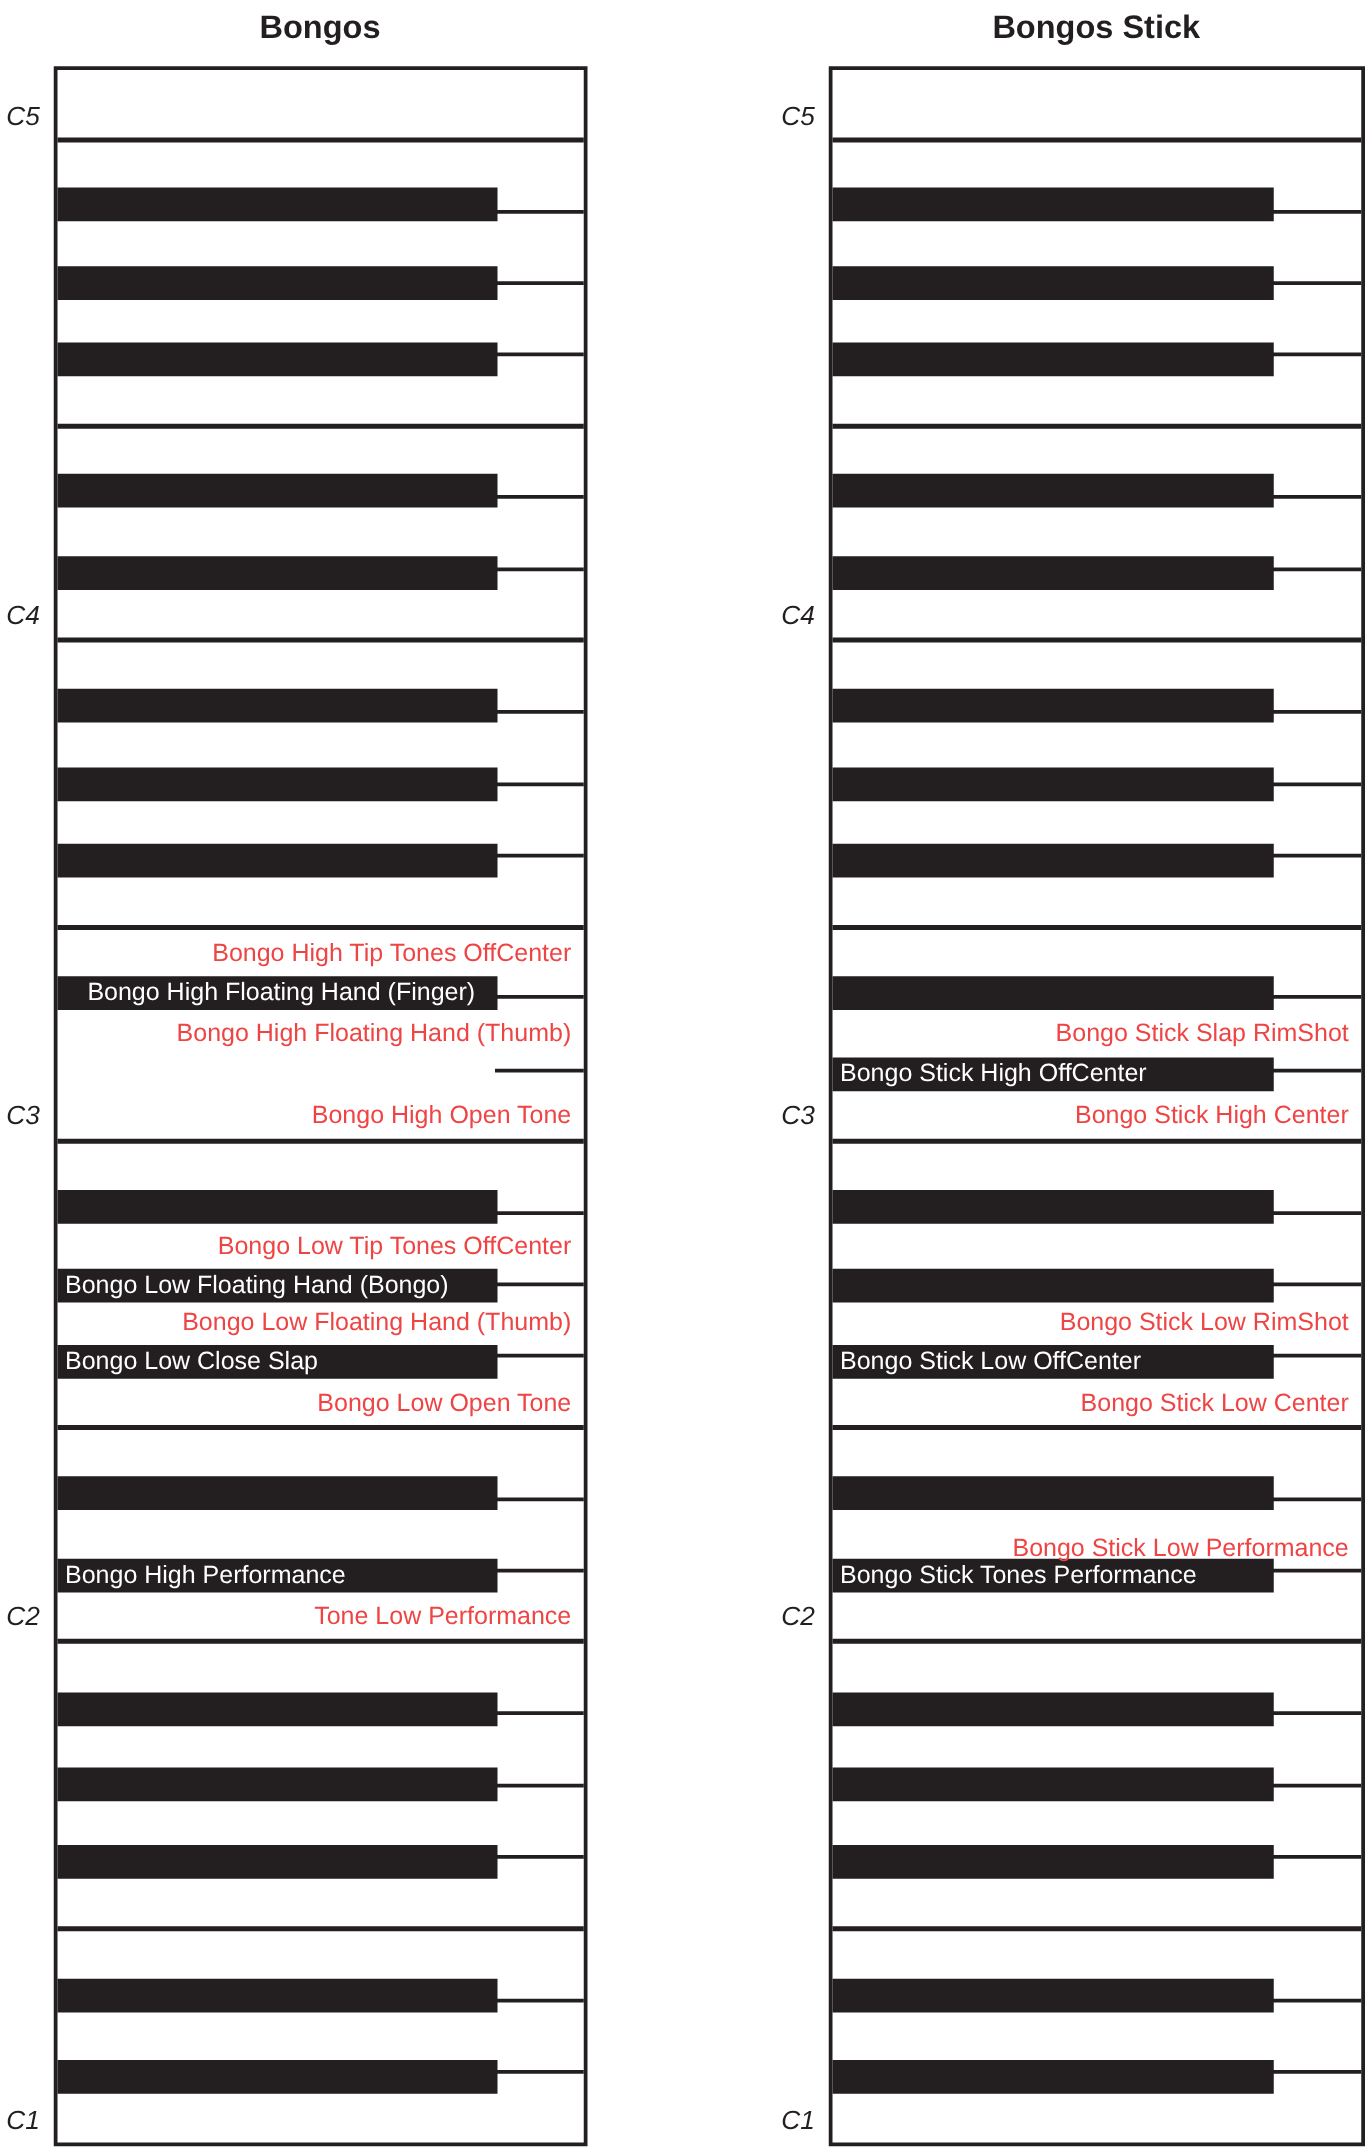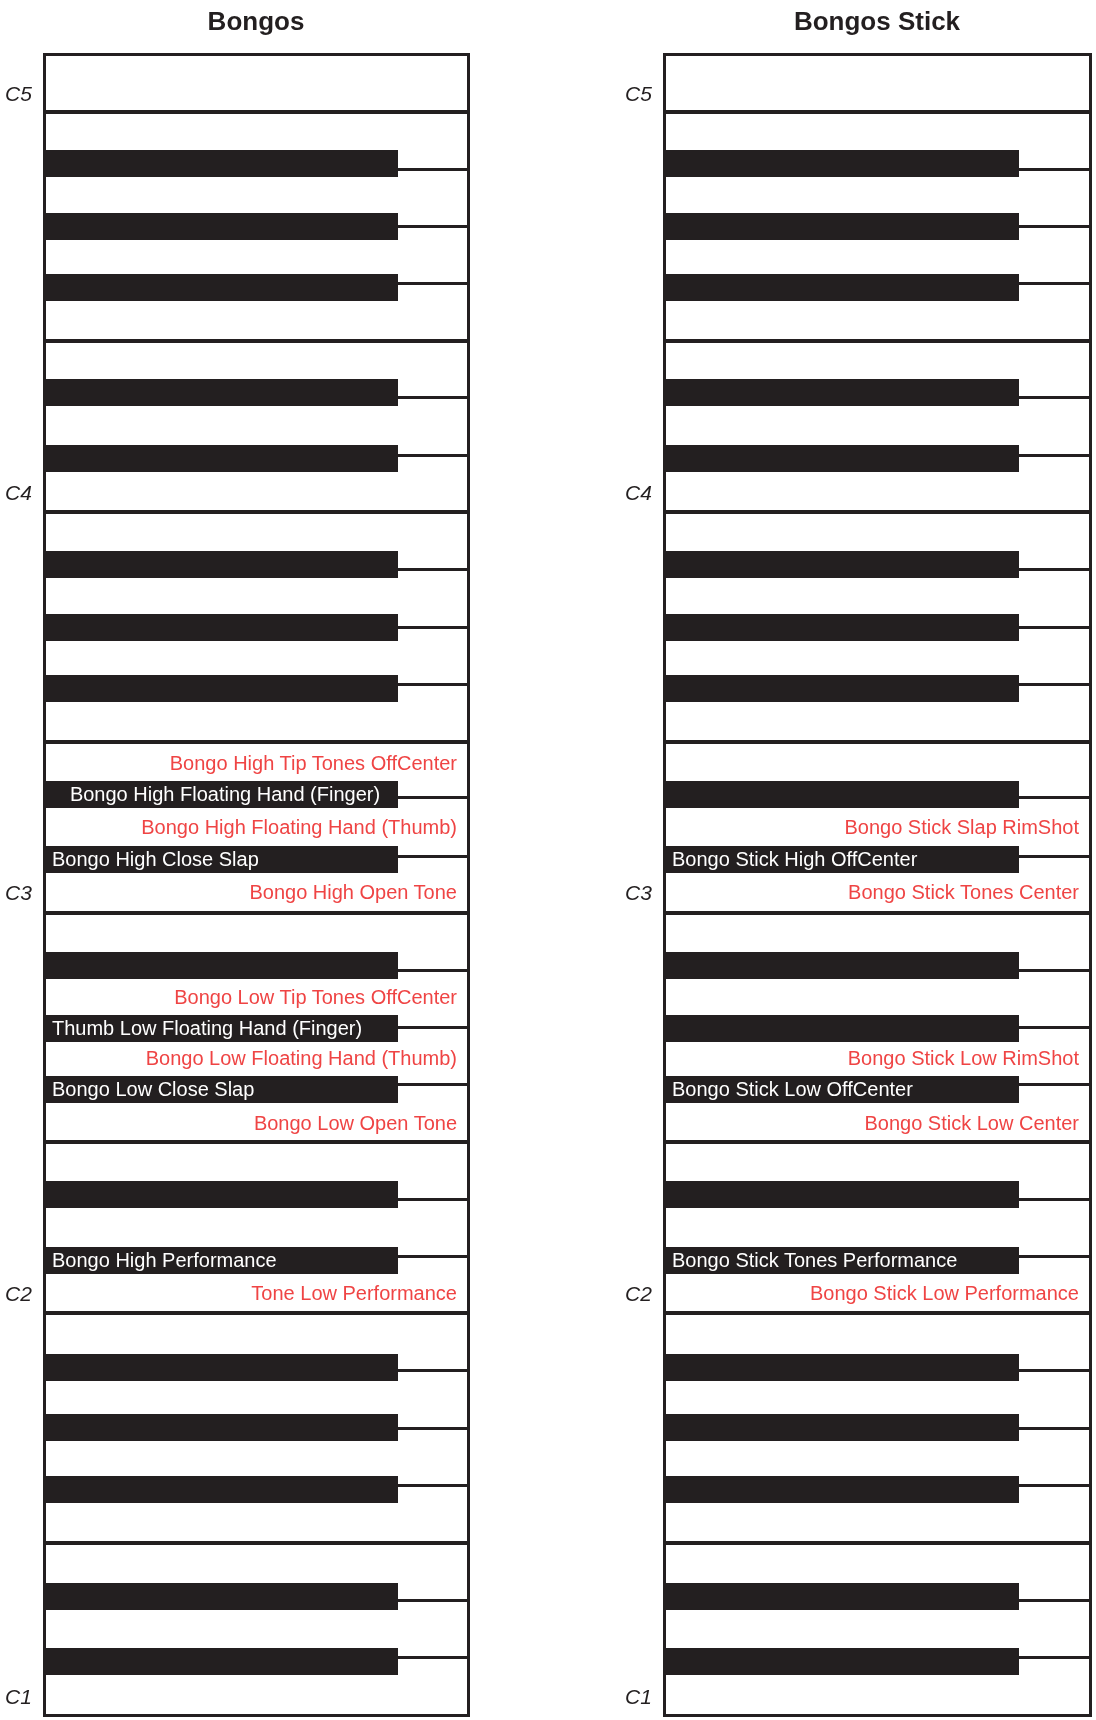--- a/index.html
+++ b/index.html
@@ -48,25 +48,24 @@
         <div class="black" style="top: 389px; width: 352px;"></div>
         <div class="thin" style="top: 512px; left: 350px;"></div>
         <div class="black" style="top: 495px; width: 352px;"></div>
         <div class="thin" style="top: 570px; left: 350px;"></div>
         <div class="black" style="top: 558px; width: 352px;"></div>
         <div class="thin" style="top: 627px; left: 350px;"></div>
         <div class="black" style="top: 619px; width: 352px;"></div>
         <div class="thin" style="top: 740px; left: 350px;"></div>
         <div class="black" style="top: 725px; width: 352px; text-align: center;">Bongo High Floating Hand (Finger)</div>
         <div class="thin" style="top: 799px; left: 350px;"></div>
-        <div class="black" style="top: 790px; width: 352px;">Bongo High Close Slap</div>
         <div class="thin" style="top: 913px; left: 350px;"></div>
         <div class="black" style="top: 896px; width: 352px;"></div>
         <div class="thin" style="top: 970px; left: 350px;"></div>
-        <div class="black" style="top: 959px; width: 352px;">Thumb Low Floating Hand (Finger)</div>
+        <div class="black" style="top: 959px; width: 352px;">Bongo Low Floating Hand (Bongo)</div>
         <div class="thin" style="top: 1027px; left: 350px;"></div>
         <div class="black" style="top: 1020px; width: 352px;">Bongo Low Close Slap</div>
         <div class="thin" style="top: 1142px; left: 350px;"></div>
         <div class="black" style="top: 1125px; width: 352px;"></div>
         <div class="thin" style="top: 1199px; left: 350px;"></div>
         <div class="black" style="top: 1191px; width: 352px;">Bongo High Performance</div>
         <div class="thin" style="top: 1313px; left: 350px;"></div>
         <div class="black" style="top: 1298px; width: 352px;"></div>
         <div class="thin" style="top: 1371px; left: 350px;"></div>
         <div class="black" style="top: 1358px; width: 352px;"></div>
@@ -135,19 +134,19 @@
         <div class="black" style="top: 1298px; width: 353px;"></div>
         <div class="thin" style="top: 1371px; left: 351px;"></div>
         <div class="black" style="top: 1358px; width: 353px;"></div>
         <div class="thin" style="top: 1428px; left: 351px;"></div>
         <div class="black" style="top: 1420px; width: 353px;"></div>
         <div class="thin" style="top: 1543px; left: 351px;"></div>
         <div class="black" style="top: 1527px; width: 353px;"></div>
         <div class="thin" style="top: 1600px; left: 351px;"></div>
         <div class="black" style="top: 1592px; width: 353px;"></div>
         <div class="wlabel" style="top: 759px;">Bongo Stick Slap RimShot</div>
-        <div class="wlabel" style="top: 824px;">Bongo Stick Tones Center</div>
+        <div class="wlabel" style="top: 824px;">Bongo Stick High Center</div>
         <div class="wlabel" style="top: 990px;">Bongo Stick Low RimShot</div>
         <div class="wlabel" style="top: 1055px;">Bongo Stick Low Center</div>
-        <div class="wlabel" style="top: 1225px;">Bongo Stick Low Performance</div>
+        <div class="wlabel" style="top: 1171px;">Bongo Stick Low Performance</div>
       </div>
     </div>
   </div>
 
 </body></html>

